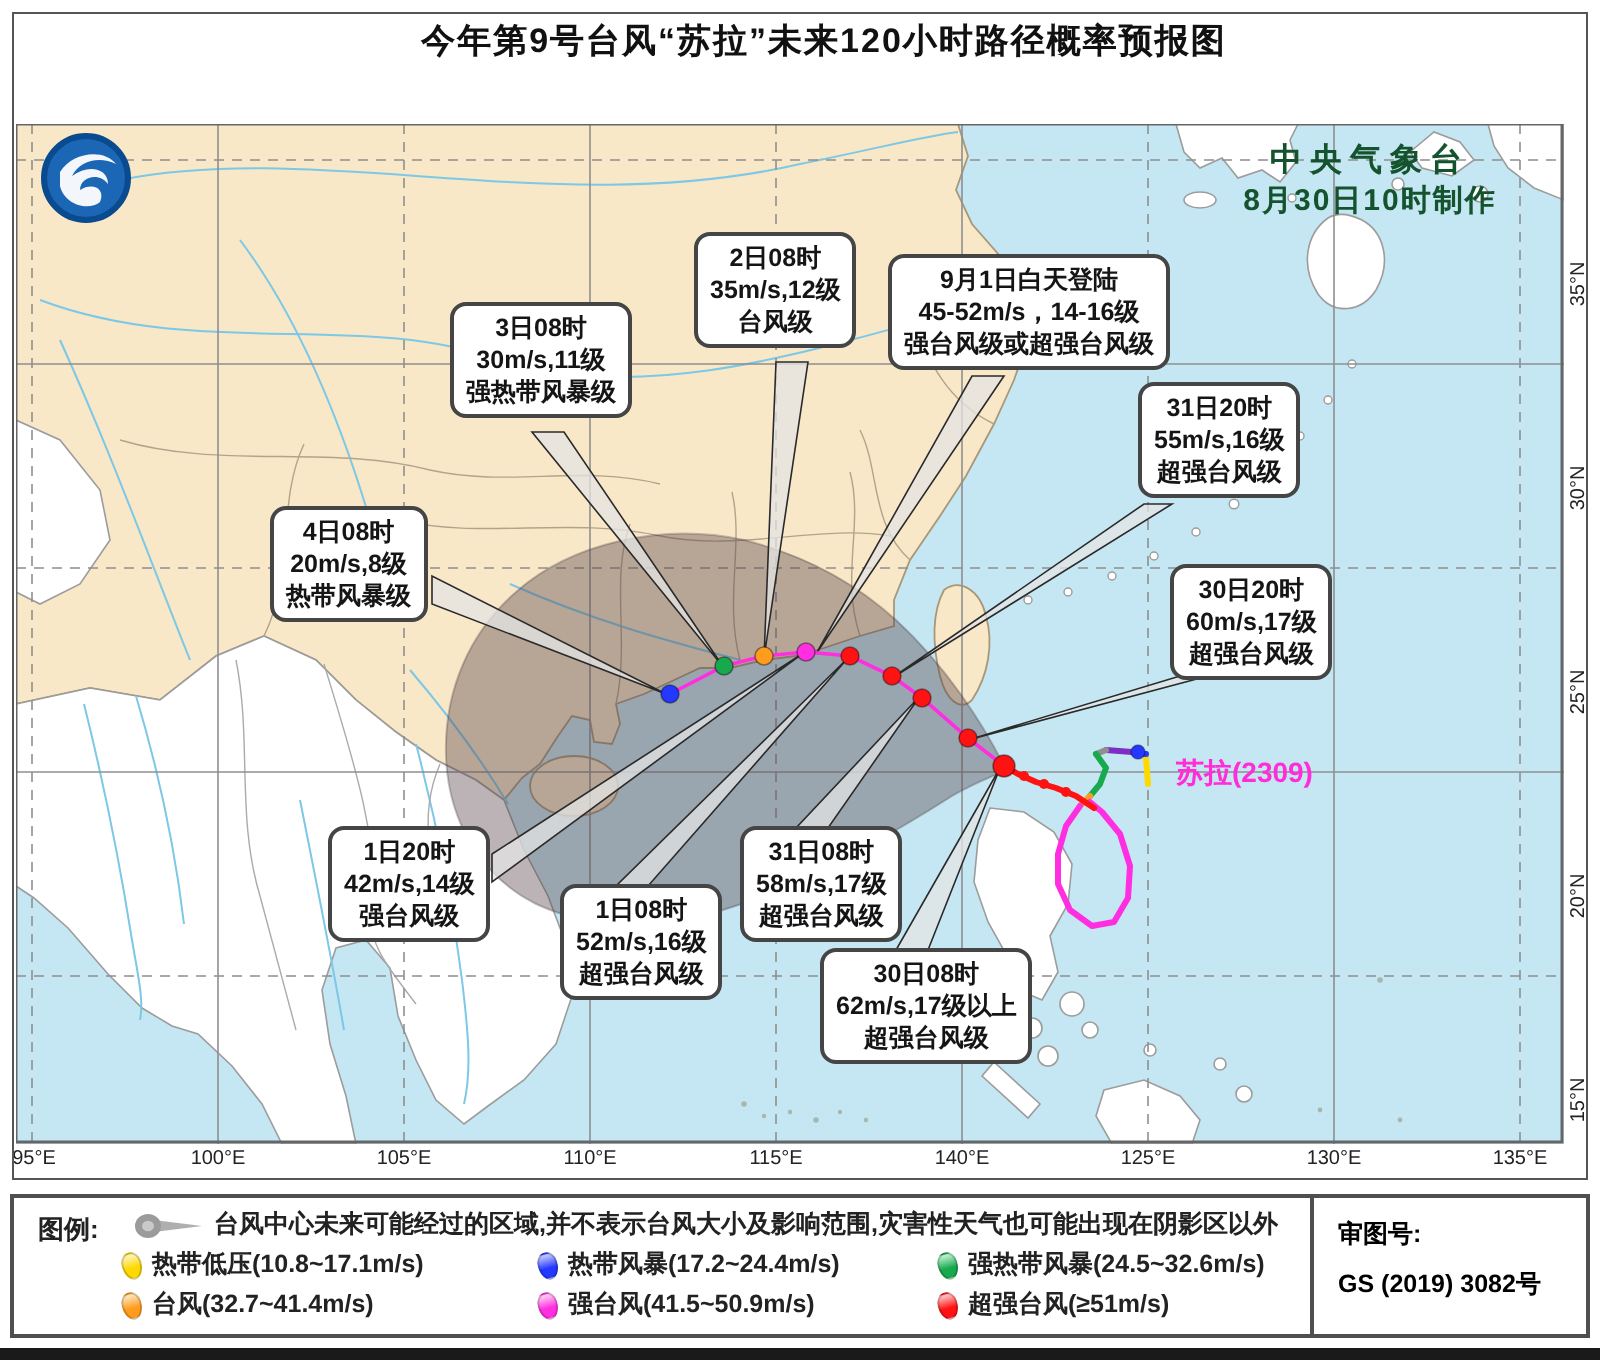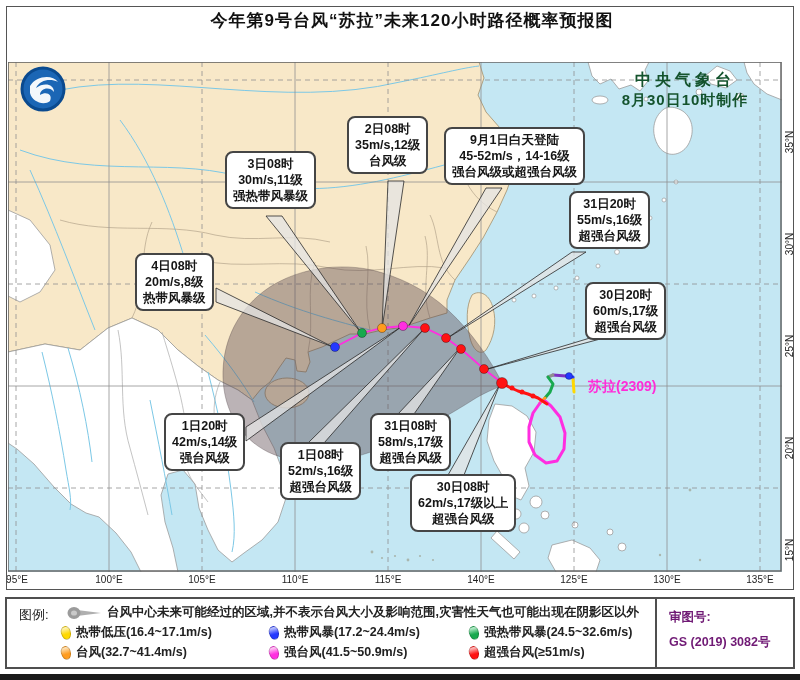--- a/index.html
+++ b/index.html
@@ -18,35 +18,35 @@
   .credit .l2{font-size:15px;font-weight:bold;letter-spacing:1px;}
   .storm-label{position:absolute;left:580px;top:316px;font-size:14px;font-weight:bold;color:#ff2cd8;}
   .callout{position:absolute;background:#fff;border:2px solid #454545;border-radius:8px;
         padding:3px 6px;text-align:center;font-size:12.5px;font-weight:bold;color:#151515;
         line-height:16px;white-space:nowrap;z-index:5;}
   .lon-label{position:absolute;top:574px;width:34px;text-align:center;font-size:10px;color:#222;}
   .lat-label{position:absolute;left:772px;width:36px;height:12px;text-align:center;
         font-size:10px;color:#222;transform:rotate(-90deg);}
   .legend-box{position:absolute;left:5px;top:597px;width:786px;height:68px;
         border:2px solid #4f4f4f;background:#fff;}
-  .legend-heading{position:absolute;left:12px;top:7px;font-size:13px;font-weight:normal;color:#222;}
+  .legend-heading{position:absolute;left:12px;top:7px;font-size:13px;font-weight:bold;color:#222;}
   .cone-row{position:absolute;left:60px;top:5px;font-size:12.5px;font-weight:600;color:#222;
         display:flex;align-items:center;gap:4px;}
   .leg-item{position:absolute;display:flex;align-items:center;gap:5px;
         font-size:12.5px;font-weight:600;color:#222;}
   .drop{display:inline-block;width:8px;height:12px;border-radius:50% 50% 50% 50%/42% 42% 58% 58%;
         transform:rotate(-15deg);border:0.5px solid rgba(0,0,0,0.18);}
   .c-td{background:linear-gradient(180deg,#fff3b0 8%,#ffd800 60%);}
   .c-ts{background:linear-gradient(180deg,#b9c0ff 8%,#2438ff 60%);}
   .c-sts{background:linear-gradient(180deg,#b5ecc9 8%,#18a94e 60%);}
   .c-ty{background:linear-gradient(180deg,#ffe2b5 8%,#ff9c1e 60%);}
   .c-sty{background:linear-gradient(180deg,#ffc4f4 8%,#ff2ee0 60%);}
   .c-sup{background:linear-gradient(180deg,#ffb9b9 8%,#ff1212 60%);}
   .legend-divider{position:absolute;left:648px;top:0;height:100%;border-left:2px solid #4f4f4f;}
-  .review{position:absolute;left:662px;top:0;font-size:12.5px;color:#701a75;font-weight:600;}
+  .review{position:absolute;left:662px;top:0;font-size:12.5px;color:#000000;font-weight:600;}
   .review .r1{margin-top:10px;}
   .review .r2{margin-top:8px;text-align:right;}
   .bottom-bar{position:absolute;left:0;top:674px;width:100%;height:6px;background:#1a1a1a;}
   .logo{position:absolute;left:12px;top:4px;}
 </style>
 </head>
 <body>
 
 <div class="page">
 
@@ -310,21 +310,21 @@
     <div class="cone-row">
       <svg width="36" height="14" viewBox="0 0 36 14">
         <polygon points="10,4 34,7 10,10" fill="#9b9b9b" opacity="0.8"></polygon>
         <ellipse cx="7" cy="7" rx="6.5" ry="6" fill="#9b9b9b"></ellipse>
         <ellipse cx="7" cy="7" rx="3" ry="2.6" fill="#c9c9c9"></ellipse>
       </svg>
       <span>台风中心未来可能经过的区域,并不表示台风大小及影响范围,灾害性天气也可能出现在阴影区以外</span>
     </div>
     <div class="leg-item" style="left:54px;top:25px">
       <span class="drop c-td"></span>
-      <span>热带低压(16.4~17.1m/s)</span>
+      <span>热带低压(10.8~17.1m/s)</span>
     </div>
     <div class="leg-item" style="left:262px;top:25px">
       <span class="drop c-ts"></span>
       <span>热带风暴(17.2~24.4m/s)</span>
     </div>
     <div class="leg-item" style="left:462px;top:25px">
       <span class="drop c-sts"></span>
       <span>强热带风暴(24.5~32.6m/s)</span>
     </div>
     <div class="leg-item" style="left:54px;top:45px">

